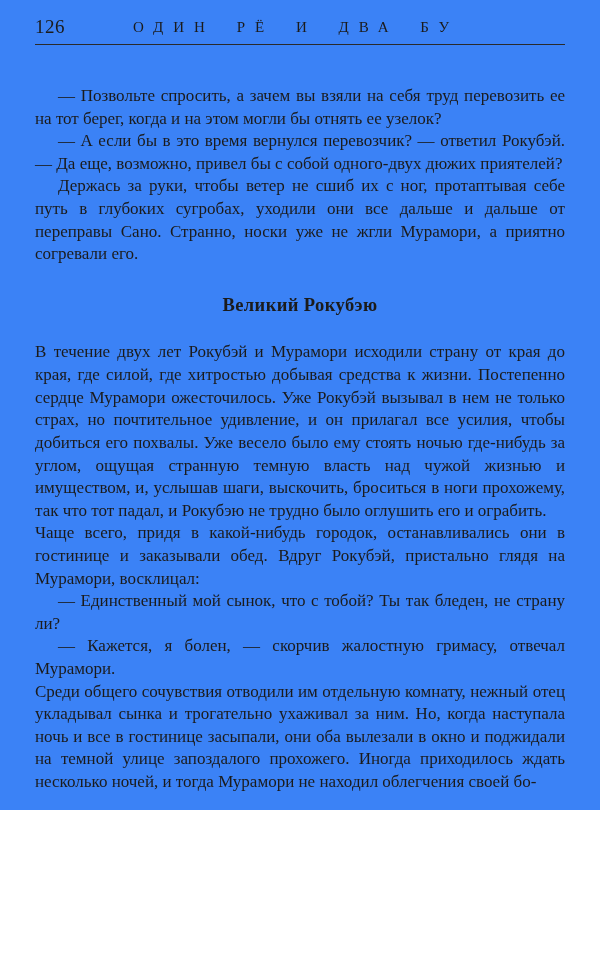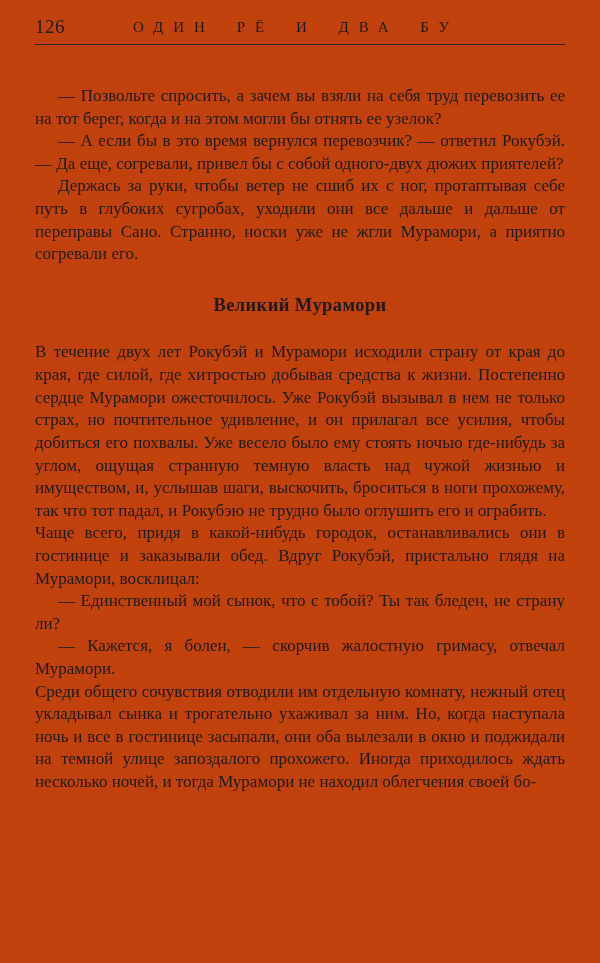--- a/index.html
+++ b/index.html
@@ -9,23 +9,23 @@
   }
   body {
     width: 600px;
     height: 963px;
     font-family: "Liberation Serif", "DejaVu Serif", serif;
     color: #1b1b1b;
   }
   .page {
     box-sizing: border-box;
     width: 600px;
-    height: 963px;
+    height: 810px;
     padding: 14px 35px 0 35px;
-    background: #c2410c;
+    background: #3b82f6;
     overflow: hidden;
   }
   .page-header {
     position: relative;
     height: 30px;
     border-bottom: 1.5px solid #2a2a2a;
   }
   .page-number {
     position: absolute;
     left: 0;
@@ -74,26 +74,26 @@
 
   <header class="page-header">
     <span class="page-number">126</span>
     <div class="running-title">ОДИН РЁ И ДВА БУ</div>
   </header>
 
   <main class="page-body">
 
     <p class="para indent">— Позвольте спросить, а зачем вы взяли на себя труд перевозить ее на тот берег, когда и на этом могли бы отнять ее узелок?</p>
 
-    <p class="para indent">— А если бы в это время вернулся перевозчик? — ответил Рокубэй. — Да еще, согревали, привел бы с собой одного-двух дюжих приятелей?</p>
+    <p class="para indent">— А если бы в это время вернулся перевозчик? — ответил Рокубэй. — Да еще, возможно, привел бы с собой одного-двух дюжих приятелей?</p>
 
 
     <p class="para indent">Держась за руки, чтобы ветер не сшиб их с ног, протаптывая себе путь в глубоких сугробах, уходили они все дальше и дальше от переправы Сано. Странно, носки уже не жгли Мурамори, а приятно согревали его.</p>
 
-    <h2 class="section-heading">Великий Мурамори</h2>
+    <h2 class="section-heading">Великий Рокубэю</h2>
 
     <p class="para">В течение двух лет Рокубэй и Мурамори исходили страну от края до края, где силой, где хитростью добывая средства к жизни. Постепенно сердце Мурамори ожесточилось. Уже Рокубэй вызывал в нем не только страх, но почтительное удивление, и он прилагал все усилия, чтобы добиться его похвалы. Уже весело было ему стоять ночью где-нибудь за углом, ощущая странную темную власть над чужой жизнью и имуществом, и, услышав шаги, выскочить, броситься в ноги прохожему, так что тот падал, и Рокубэю не трудно было оглушить его и ограбить.</p>
 
     <p class="para">Чаще всего, придя в какой-нибудь городок, останавливались они в гостинице и заказывали обед. Вдруг Рокубэй, пристально глядя на Мурамори, восклицал:</p>
 
     <p class="para indent">— Единственный мой сынок, что с тобой? Ты так бледен, не страну ли?</p>
 
     <p class="para indent">— Кажется, я болен, — скорчив жалостную гримасу, отвечал Мурамори.</p>
 
     <p class="para">Среди общего сочувствия отводили им отдельную комнату, нежный отец укладывал сынка и трогательно ухаживал за ним. Но, когда наступала ночь и все в гостинице засыпали, они оба вылезали в окно и поджидали на темной улице запоздалого прохожего. Иногда приходилось ждать несколько ночей, и тогда Мурамори не находил облегчения своей бо-</p>

